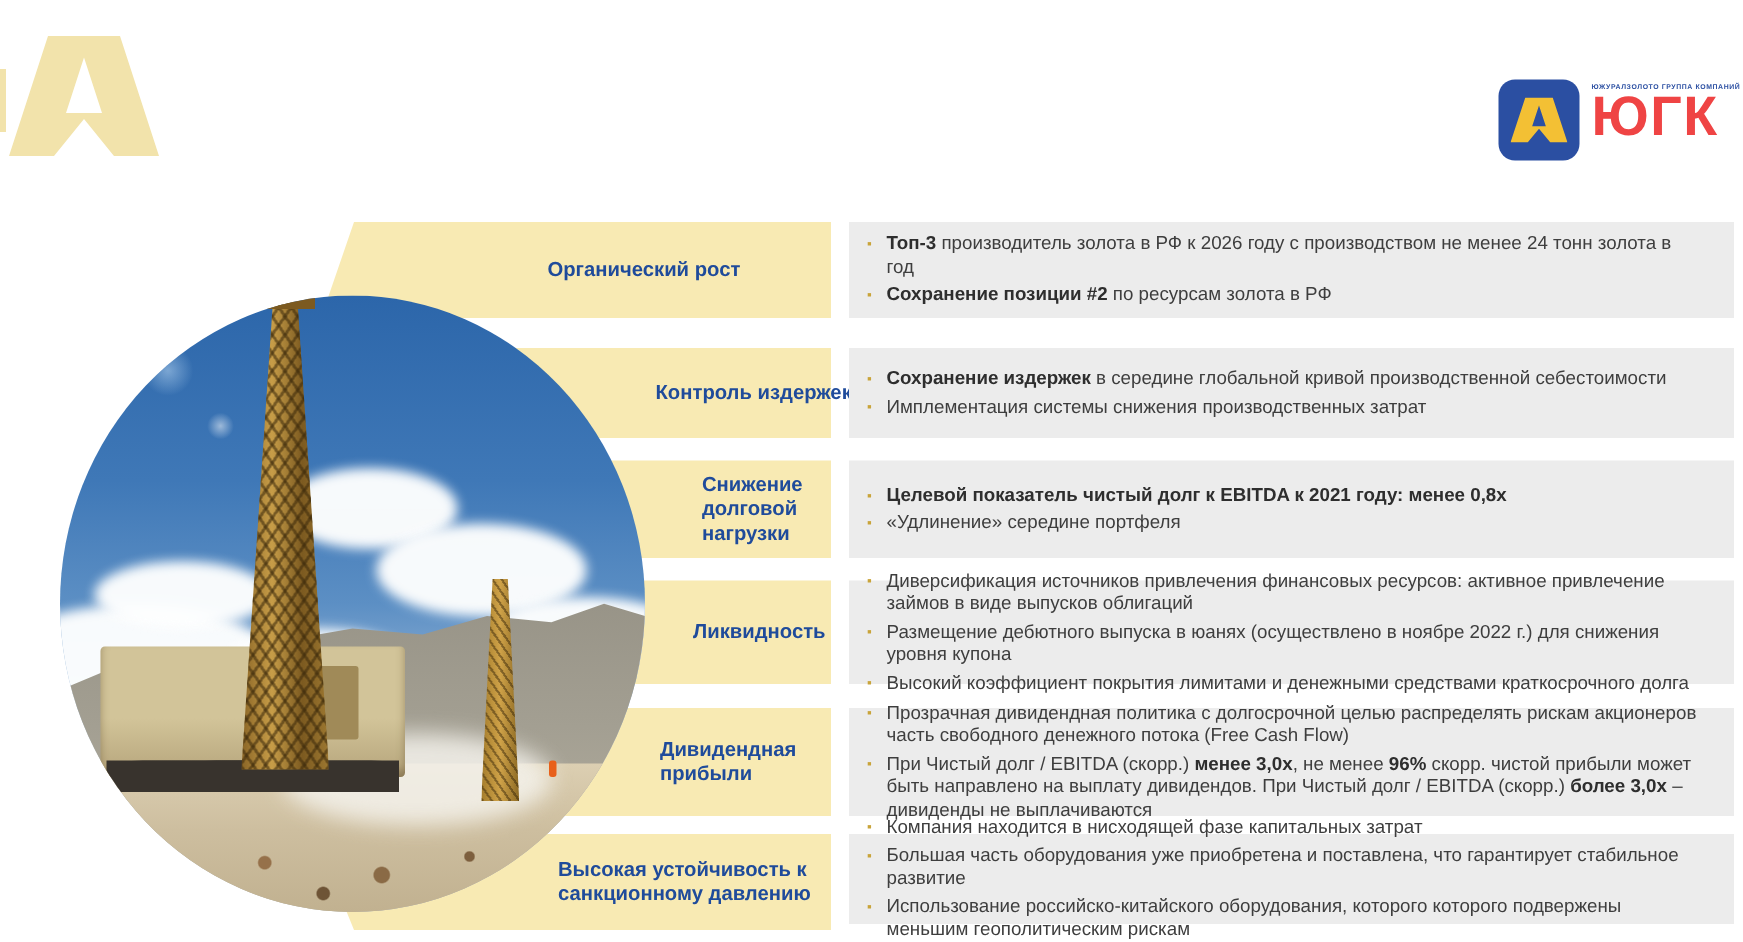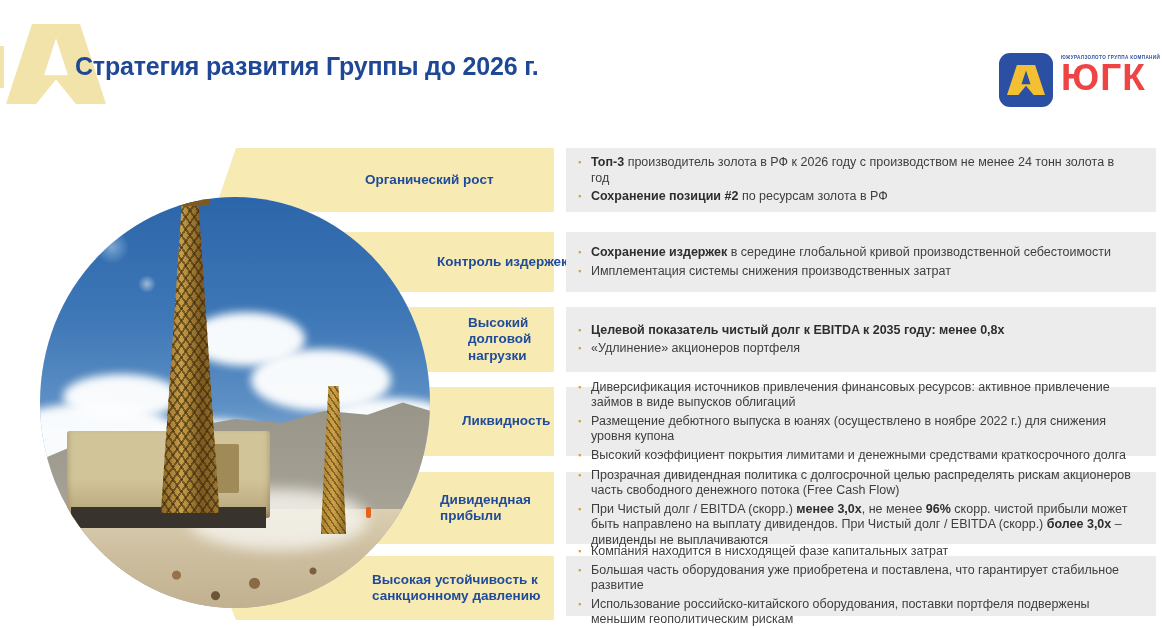--- a/index.html
+++ b/index.html
@@ -95,21 +95,20 @@
 </head>
 <body>
 
 <div class="slide">
 
   <svg class="logo-pale" viewBox="0 0 100 78" preserveAspectRatio="none">
     <path fill="#f2e3ab" fill-rule="evenodd" d="M26,0 H74 L100,78 H0 Z  M50,14 L62,50 H38 Z  M50,54 L70,78 H30 Z"></path>
   </svg>
   <div class="edge-strip"></div>
 
-  <h1 class="title">Стратегия развития Группы до 2026 г.</h1>
 
   <div class="brand">
     <div class="brand-square">
       <svg viewBox="0 0 100 78" preserveAspectRatio="none">
         <path fill="#f3c034" fill-rule="evenodd" d="M26,0 H74 L100,78 H0 Z  M50,14 L62,50 H38 Z  M50,54 L70,78 H30 Z"></path>
       </svg>
     </div>
     <div class="brand-text">
       <div class="brand-tagline">ЮЖУРАЛЗОЛОТО ГРУППА КОМПАНИЙ</div>
       <div class="brand-name">ЮГК</div>
@@ -142,33 +141,33 @@
           <span class="marker">▪</span>
           <span class="btxt"><b>Сохранение издержек</b><span> в середине глобальной кривой производственной себестоимости</span></span>
         </div>
         <div class="bullet">
           <span class="marker">▪</span>
           <span class="btxt"><span>Имплементация системы снижения производственных затрат</span></span>
         </div>
       </div>
       <div class="label-box" style="top: 307px; height: 65px;">
         <div class="label" style="padding-left: 258px;">
-          <div>Высокий</div>
+          <div>Снижение</div>
           <div>долговой</div>
           <div>нагрузки</div>
         </div>
       </div>
       <div class="content-box" style="top: 307px; height: 65px;">
         <div class="bullet">
           <span class="marker">▪</span>
-          <span class="btxt"><b>Целевой показатель чистый долг к EBITDA к 2035 году: менее 0,8x</b></span>
-        </div>
-        <div class="bullet">
-          <span class="marker">▪</span>
-          <span class="btxt"><span>«Удлинение» акционеров портфеля</span></span>
+          <span class="btxt"><b>Целевой показатель чистый долг к EBITDA к 2021 году: менее 0,8x</b></span>
+        </div>
+        <div class="bullet">
+          <span class="marker">▪</span>
+          <span class="btxt"><span>«Удлинение» середине портфеля</span></span>
         </div>
       </div>
       <div class="label-box" style="top: 387px; height: 69px;">
         <div class="label" style="padding-left: 252px;">
           <div>Ликвидность</div>
         </div>
       </div>
       <div class="content-box" style="top: 387px; height: 69px;">
         <div class="bullet">
           <span class="marker">▪</span>
@@ -209,21 +208,21 @@
         <div class="bullet">
           <span class="marker">▪</span>
           <span class="btxt"><span>Компания находится в нисходящей фазе капитальных затрат</span></span>
         </div>
         <div class="bullet">
           <span class="marker">▪</span>
           <span class="btxt"><span>Большая часть оборудования уже приобретена и поставлена, что гарантирует стабильное развитие</span></span>
         </div>
         <div class="bullet">
           <span class="marker">▪</span>
-          <span class="btxt"><span>Использование российско-китайского оборудования, поставки портфеля подвержены меньшим геополитическим рискам</span></span>
+          <span class="btxt"><span>Использование российско-китайского оборудования, которого которого подвержены меньшим геополитическим рискам</span></span>
         </div>
       </div>
     </div>
 
   <div class="photo">
     <div class="sky"></div>
     <div class="flare1"></div>
     <div class="flare2"></div>
     <div class="cloud c1"></div>
     <div class="cloud c2"></div>

